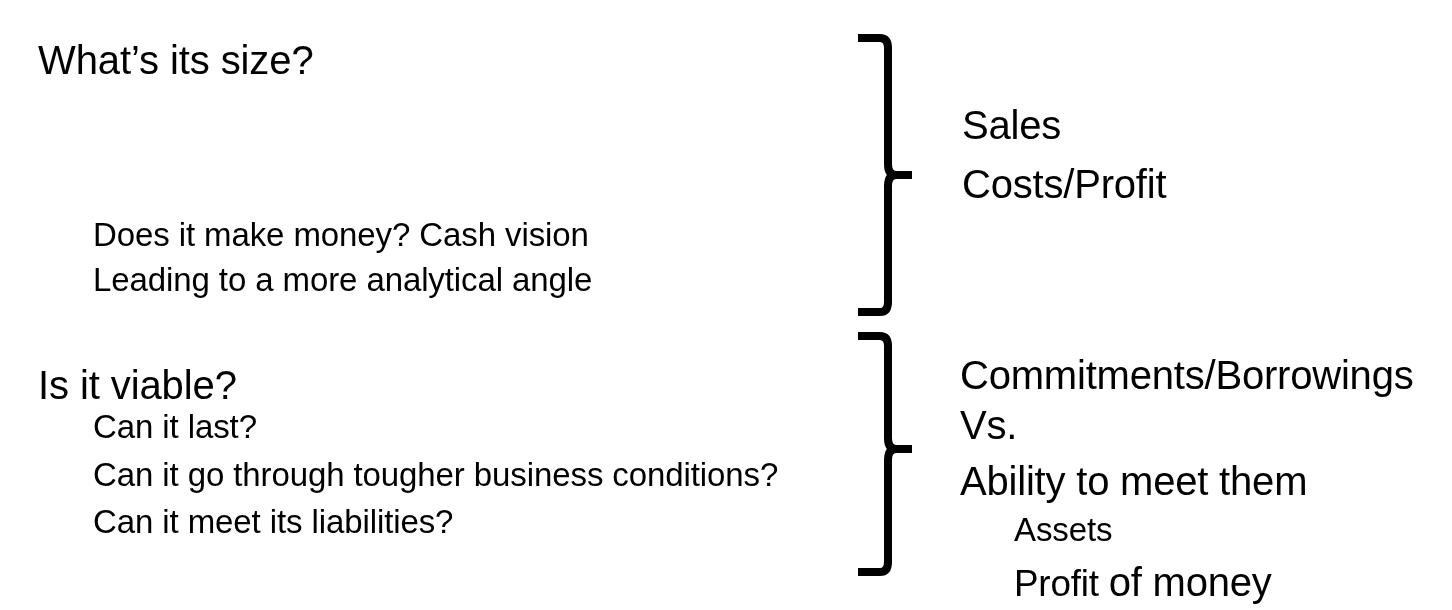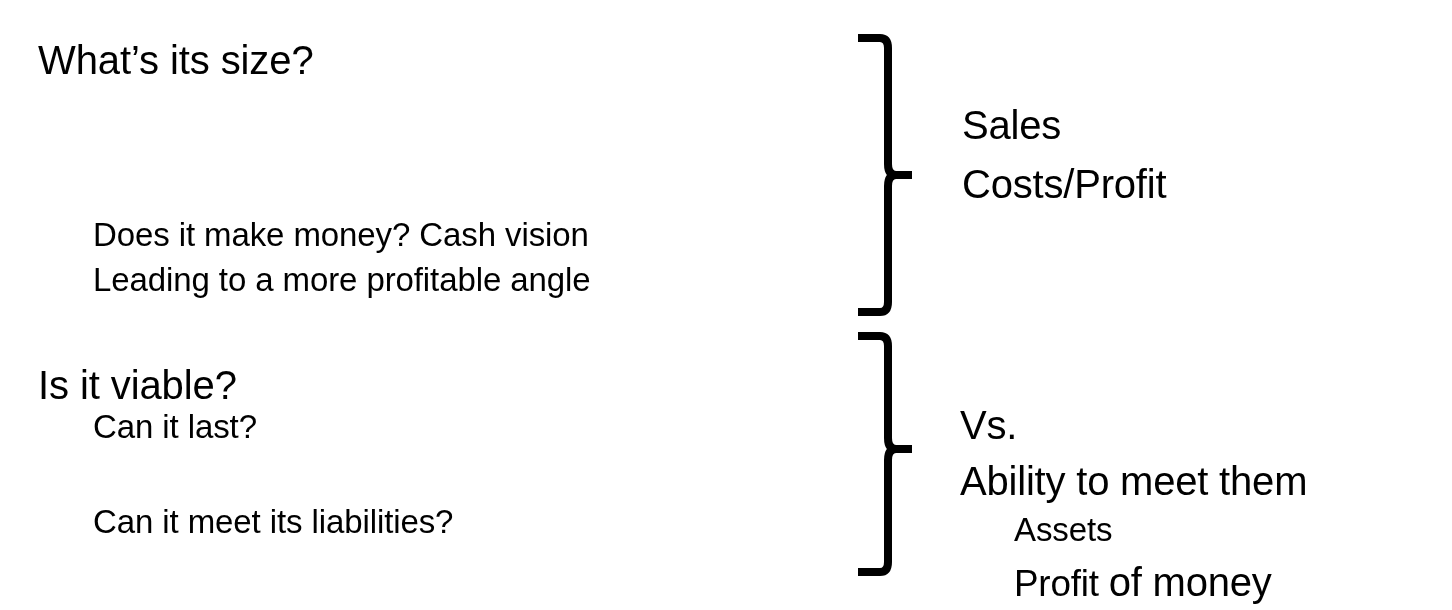--- a/index.html
+++ b/index.html
@@ -57,24 +57,25 @@
   }
 </style>
 </head>
 <body>
 
 <div id="slide">
 
   <div class="txt lvl1" style="left:38px; top:40px;">What’s its size?</div>
 
   <div class="txt lvl2" style="left:93px; top:218px;">Does it make money? Cash vision</div>
-  <div class="txt lvl2" style="left:93px; top:263px;">Leading to a more profitable angle</div>
+  <div class="txt lvl2" style="left:93px; top:263px;">Leading to a more analytical angle</div>
 
   <div class="txt lvl1" style="left:38px; top:357px;margin-top:8px;">Is it viable?</div>
   <div class="txt lvl2" style="left:93px; top:410px;">Can it last?</div>
+  <div class="txt lvl2" style="left:93px; top:458px;">Can it go through tougher business conditions?</div>
   <div class="txt lvl2" style="left:93px; top:505px;">Can it meet its liabilities?</div>
 
   <div class="bracket" style="left:858px; top:32px; width:60px; height:290px;">
     <svg width="60" height="290" viewBox="0 0 60 290">
       <path d="M 4 6
                L 22 6
                Q 30 6 30 16
                L 30 132
                Q 30 143 38 143
                L 54 143
@@ -98,20 +99,21 @@
                Q 30 119 30 130
                L 30 232
                Q 30 242 22 242
                L 4 242" fill="none" stroke="#000000" stroke-width="8" stroke-linecap="square" stroke-linejoin="miter"></path>
     </svg>
   </div>
 
   <div class="txt rt1" style="left:962px; top:105px;">Sales</div>
   <div class="txt rt1" style="left:962px; top:164px;">Costs/Profit</div>
 
+  <div class="txt rt1" style="left:960px; top:355px;">Commitments/Borrowings</div>
   <div class="txt rt1" style="left:960px; top:405px;">Vs.</div>
   <div class="txt rt1" style="left:960px; top:461px;">Ability to meet them</div>
   <div class="txt rt2" style="left:1014px; top:513px;">Assets</div>
 
   <div class="txt rt1" style="left:1014px; top:562px;">
     <span class="shrink">Profit </span><span>of money</span>
   </div>
 
 </div>
 

